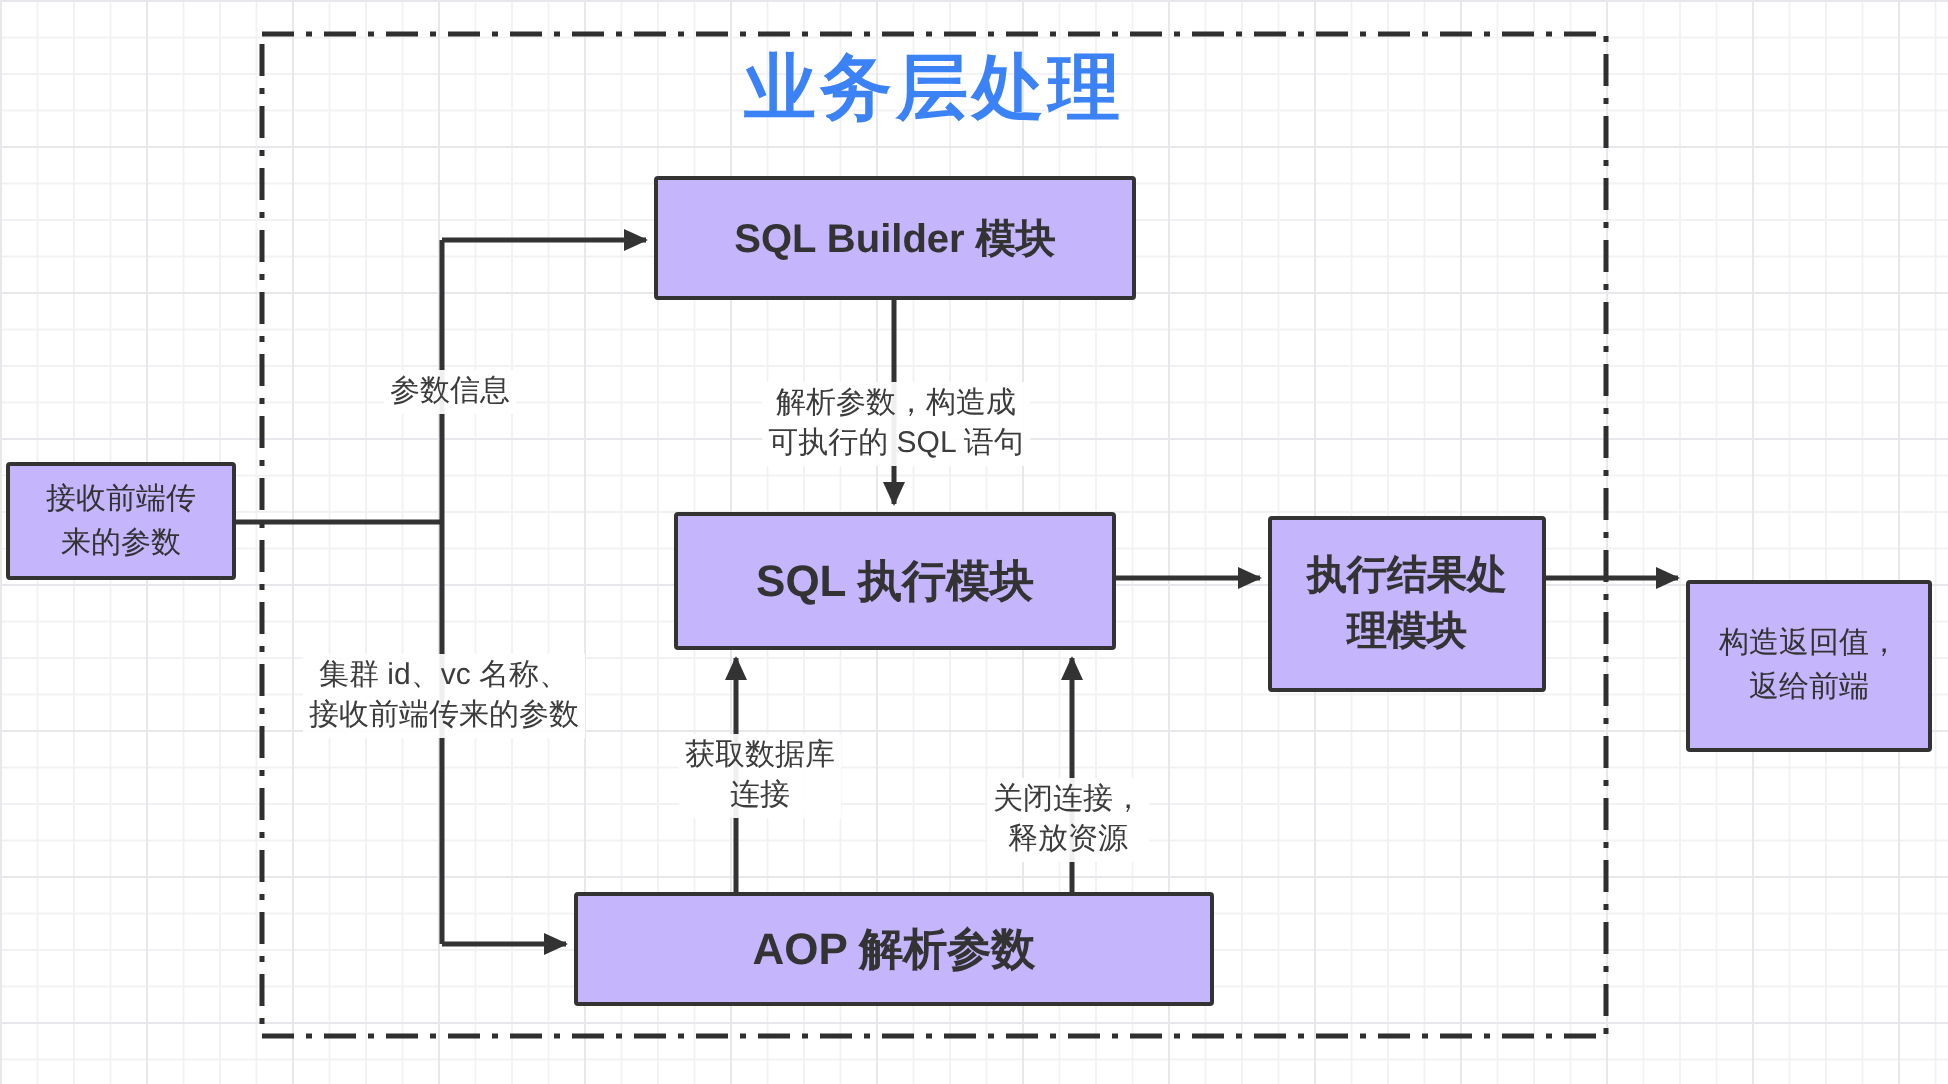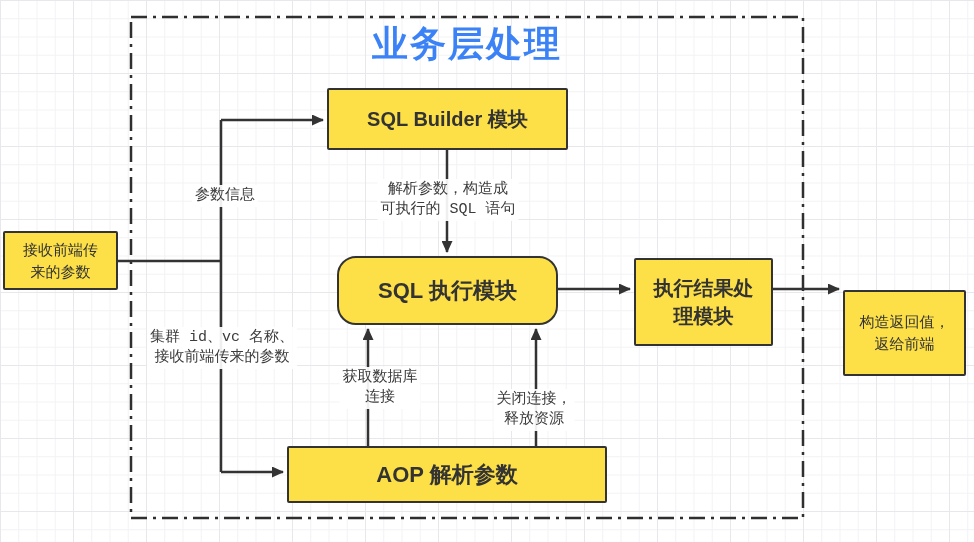--- a/index.html
+++ b/index.html
@@ -14,37 +14,37 @@
       linear-gradient(90deg,#f2f2f5 1px, transparent 1px);
     background-size:73px 73px,73px 73px,18.25px 18.25px,18.25px 18.25px;
   }
   .layer{position:absolute;left:0;top:0;width:974px;height:542px;}
   .title{
     position:absolute;left:467px;top:20px;transform:translateX(-50%);
     font-size:36px;font-weight:bold;color:#3b82f6;white-space:nowrap;
     letter-spacing:2px;
   }
   .node{
-    position:absolute;background:#fde047;border:2.5px solid #333333;border-radius:2px;
+    position:absolute;background:#c4b5fd;border:2.5px solid #333333;border-radius:2px;
     display:flex;align-items:center;justify-content:center;text-align:center;
     color:#333333;box-sizing:border-box;
   }
   .node-receive{left:3px;top:231px;width:115px;height:59px;font-size:15px;line-height:1.45;padding:16px 12px;}
   .node-builder{left:327px;top:88px;width:241px;height:62px;font-size:20px;font-weight:bold;white-space:nowrap;}
-  .node-exec{left:337px;top:256px;width:221px;height:69px;font-size:22px;font-weight:bold;white-space:nowrap;border-radius:19px;}
+  .node-exec{left:337px;top:256px;width:221px;height:69px;font-size:22px;font-weight:bold;white-space:nowrap;}
   .node-result{left:634px;top:245px;width:139px;height:88px;font-size:20px;font-weight:bold;line-height:1.4;padding:0 10px;margin-top:13px;}
   .node-return{left:843px;top:246px;width:123px;height:86px;font-size:15px;line-height:1.5;padding:0 8px;margin-top:44px;}
   .node-aop{left:287px;top:446px;width:320px;height:57px;font-size:22px;font-weight:bold;white-space:nowrap;}
   .edge-label{
     position:absolute;transform:translateX(-50%);
     font-size:15px;line-height:1.32;color:#3c3c3c;text-align:center;
-    white-space:pre-line;background:rgba(255,255,255,0.92);padding:1px 3px;font-family:Liberation Mono, monospace;
+    white-space:pre-line;background:rgba(255,255,255,0.92);padding:1px 3px;
   }
   .lbl-param{left:225px;top:185px;}
-  .lbl-parse{left:448px;top:179px;}
+  .lbl-parse{left:448px;top:191px;}
   .lbl-cluster{left:222px;top:327px;}
   .lbl-getconn{left:368px;top:367px;margin-left:12px;}
   .lbl-closeconn{left:534px;top:389px;}
 </style>
 </head>
 <body>
 
 <svg class="layer" viewBox="0 0 974 542" xmlns="http://www.w3.org/2000/svg">
   <defs>
     <marker id="arrow" markerUnits="userSpaceOnUse" markerWidth="13" markerHeight="11" refX="11" refY="5.5" orient="auto">

